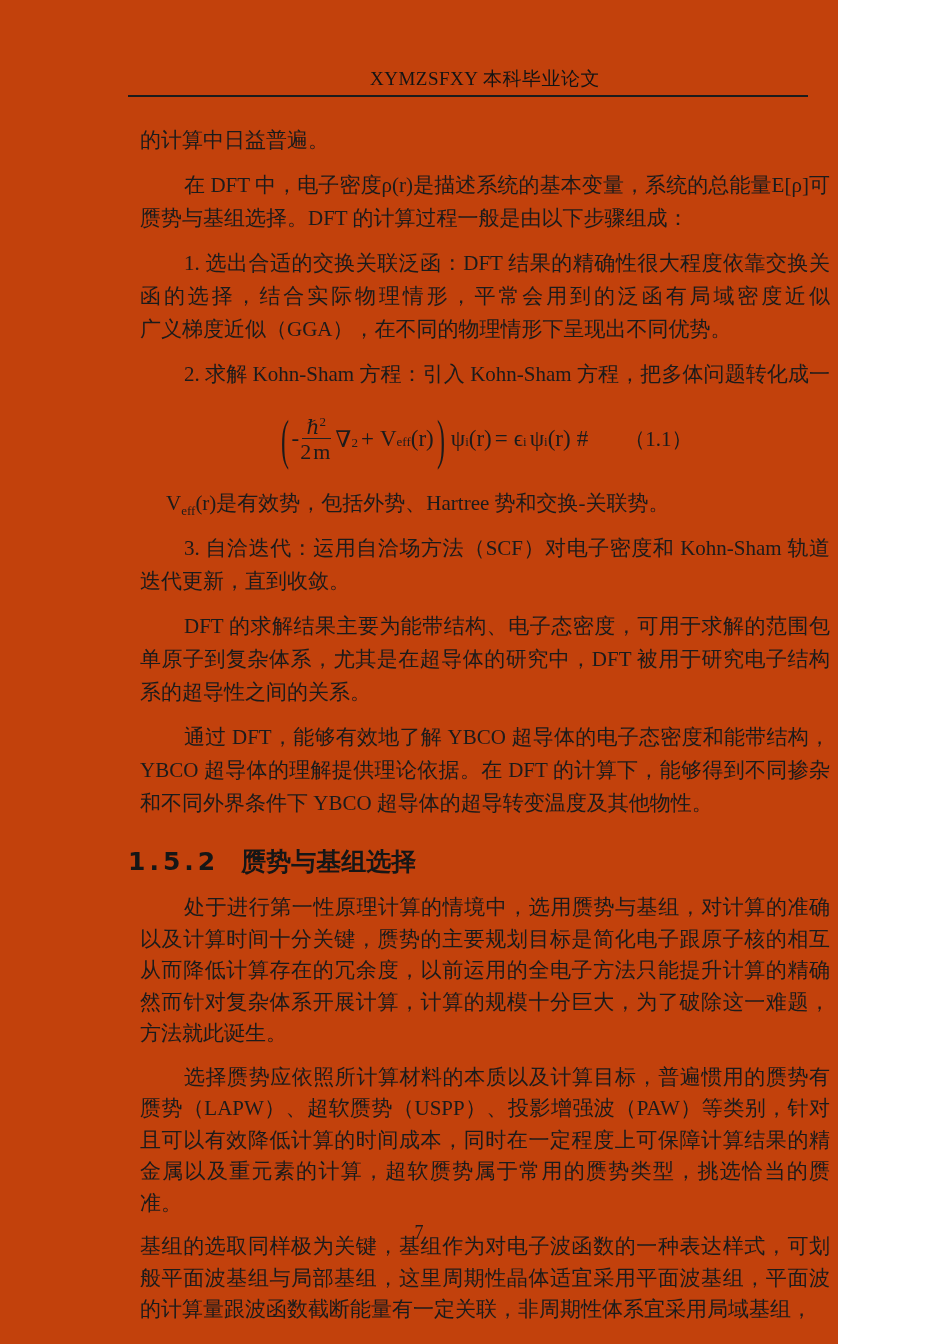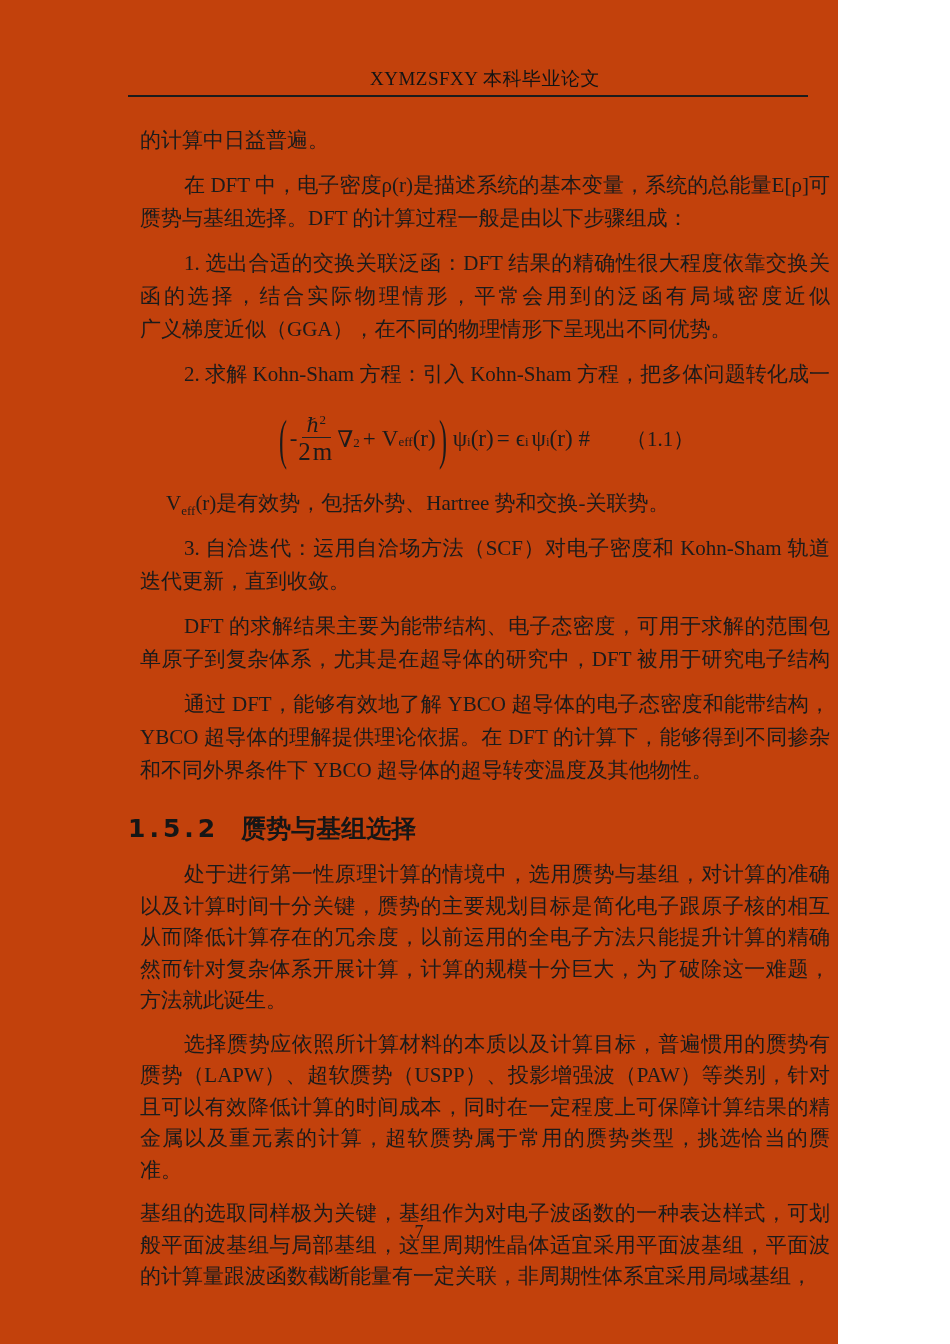--- a/index.html
+++ b/index.html
@@ -43,21 +43,21 @@
     font-size:23px; color:#1b1b1b;
   }
   .eq-inner { display:inline-flex; align-items:center; }
   .bparen {
     display:inline-block; font-size:30px; font-weight:200;
     transform:scaleY(1.85) scaleX(0.8); margin:0 2px; line-height:1;
   }
   .eq-minus { margin-right:1px; }
   .frac { display:inline-flex; flex-direction:column; align-items:center; line-height:1.05; }
   .frac .num { font-size:20px; border-bottom:1.6px solid #222; padding:0 5px 1px 5px; }
-  .frac .den { font-size:25px; padding-top:1px; letter-spacing:2px; }
+  .frac .den { font-size:22px; padding-top:1px; letter-spacing:2px; }
   .hbar { font-style:italic; }
   .eq-term { margin-left:3px; display:inline-flex; align-items:baseline; }
   .eq-op { margin:0 3px; }
   sup.eq-sup { font-size:13px; }
   .eq-hash { margin-left:6px; }
   .eq-label { margin-left:36px; font-size:21px; }
   
   .footer { position:absolute; left:0; right:0; top:1222px; text-align:center; font-size:18px; }
 </style>
 </head>
@@ -127,20 +127,21 @@
 <div class="para sec1">
         <div class="line" style="text-indent: 26px;"><span>V</span><sub>eff</sub><span>(r)是有效势，包括外势、Hartree 势和交换-关联势。</span></div>
       </div>
       <div class="para sec1">
         <div class="line fill" style="text-indent: 44px;">3. 自洽迭代：运用自洽场方法（SCF）对电子密度和 Kohn-Sham 轨道进行</div>
         <div class="line">迭代更新，直到收敛。</div>
       </div>
       <div class="para sec1">
         <div class="line fill" style="text-indent: 44px;">DFT 的求解结果主要为能带结构、电子态密度，可用于求解的范围包含简</div>
         <div class="line fill">单原子到复杂体系，尤其是在超导体的研究中，DFT 被用于研究电子结构与体</div>
+        <div class="line">系的超导性之间的关系。</div>
       </div>
       <div class="para sec1">
         <div class="line fill" style="text-indent: 44px;">通过 DFT，能够有效地了解 YBCO 超导体的电子态密度和能带结构，为</div>
         <div class="line fill">YBCO 超导体的理解提供理论依据。在 DFT 的计算下，能够得到不同掺杂浓度</div>
         <div class="line">和不同外界条件下 YBCO 超导体的超导转变温度及其他物性。</div>
       </div>
   <h2 class="section-heading"><span class="sec-num">1.5.2</span><span class="sec-title">赝势与基组选择</span></h2>
 <div class="para sec2">
         <div class="line fill" style="text-indent: 44px;">处于进行第一性原理计算的情境中，选用赝势与基组，对计算的准确程度</div>
         <div class="line fill">以及计算时间十分关键，赝势的主要规划目标是简化电子跟原子核的相互作用，</div>

